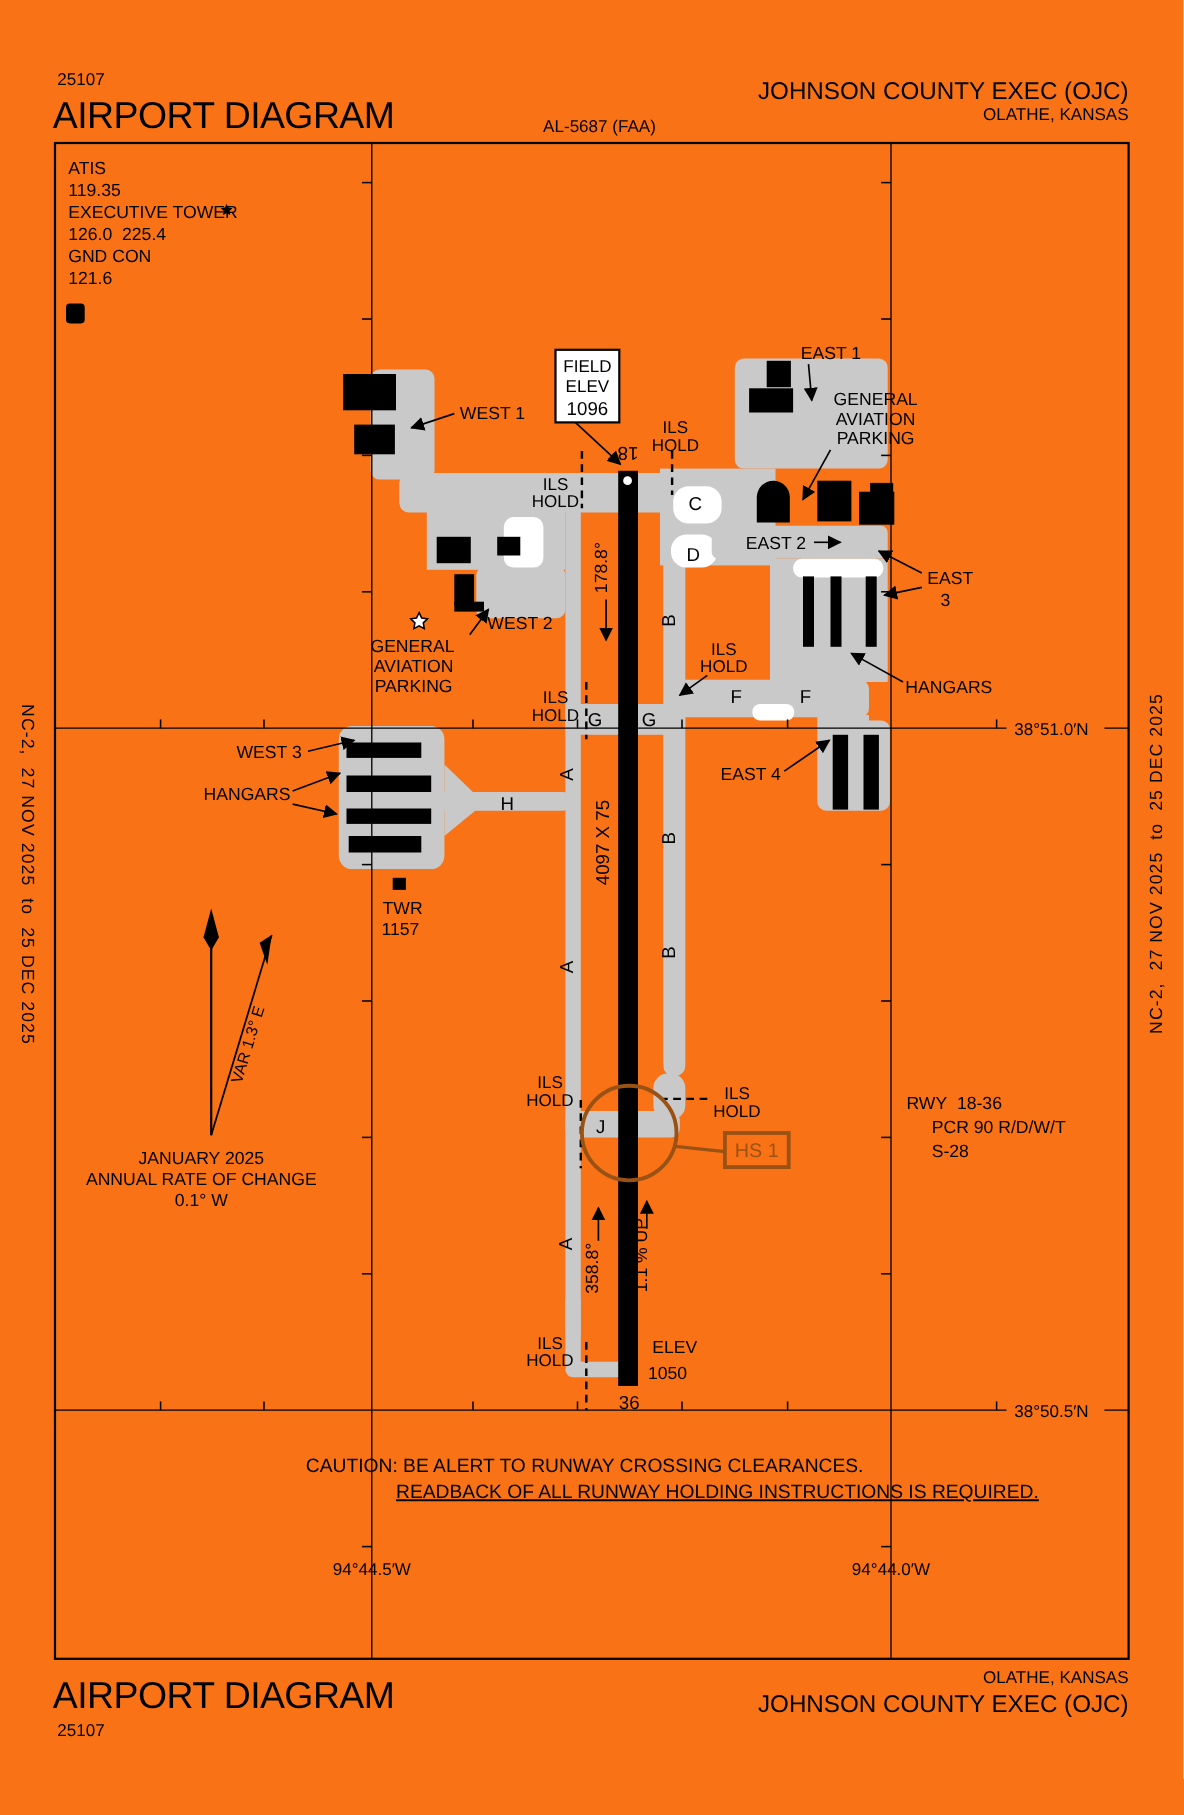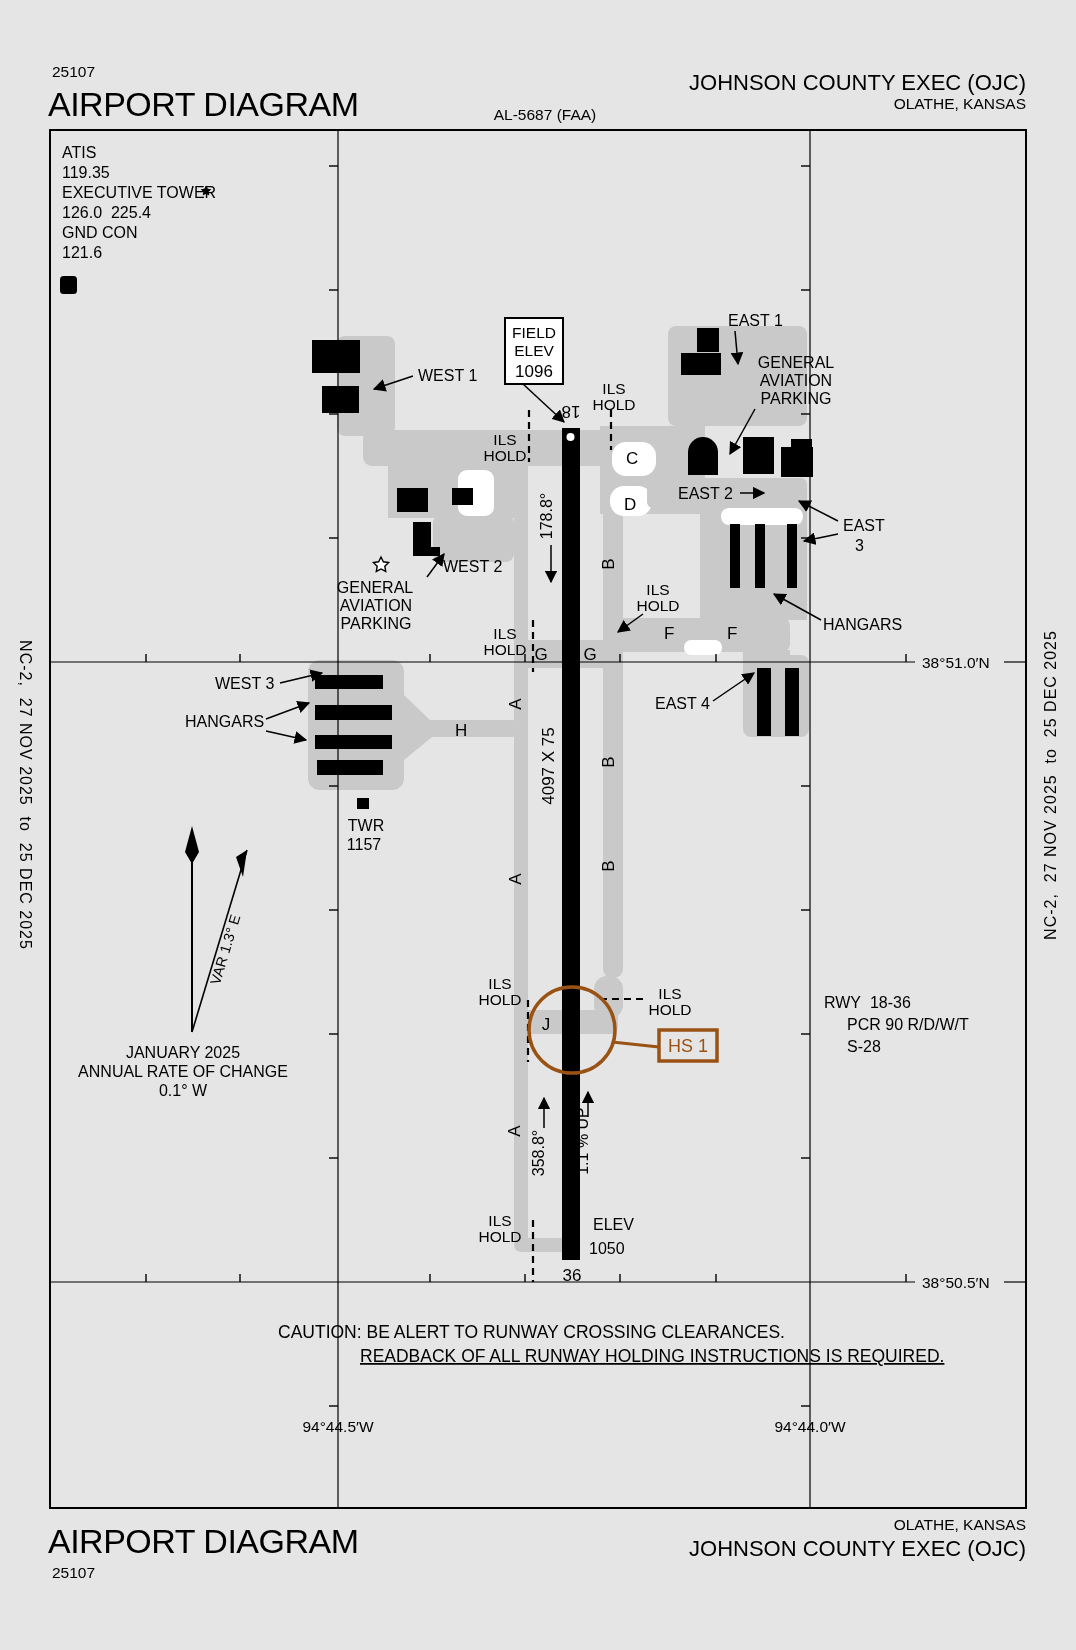--- a/index.html
+++ b/index.html
@@ -1,16 +1,16 @@
 <!DOCTYPE html>
 <html><head>
 <meta charset="utf-8">
 <style>
   html,body{margin:0;padding:0;background:#fff;}
-  .page{position:relative;width:1076px;height:1650px;background:#e5e5e5;overflow:hidden;}
+  .page{position:relative;width:1076px;height:1650px;background:#f97316;overflow:hidden;}
   svg{position:absolute;left:0;top:0;}
   svg text{font-family:"Liberation Sans","DejaVu Sans",sans-serif;fill:#000;}
   .t15{font-size:15.5px;}
   .t16{font-size:16px;}
   .t17{font-size:17px;}
   .big{font-size:34px;letter-spacing:-0.5px;}
   .apt{font-size:22px;}
   .pav{fill:#c9c9c9;stroke:none;}
   .hole{fill:#ffffff;stroke:none;}
   .blk{fill:#000;}

